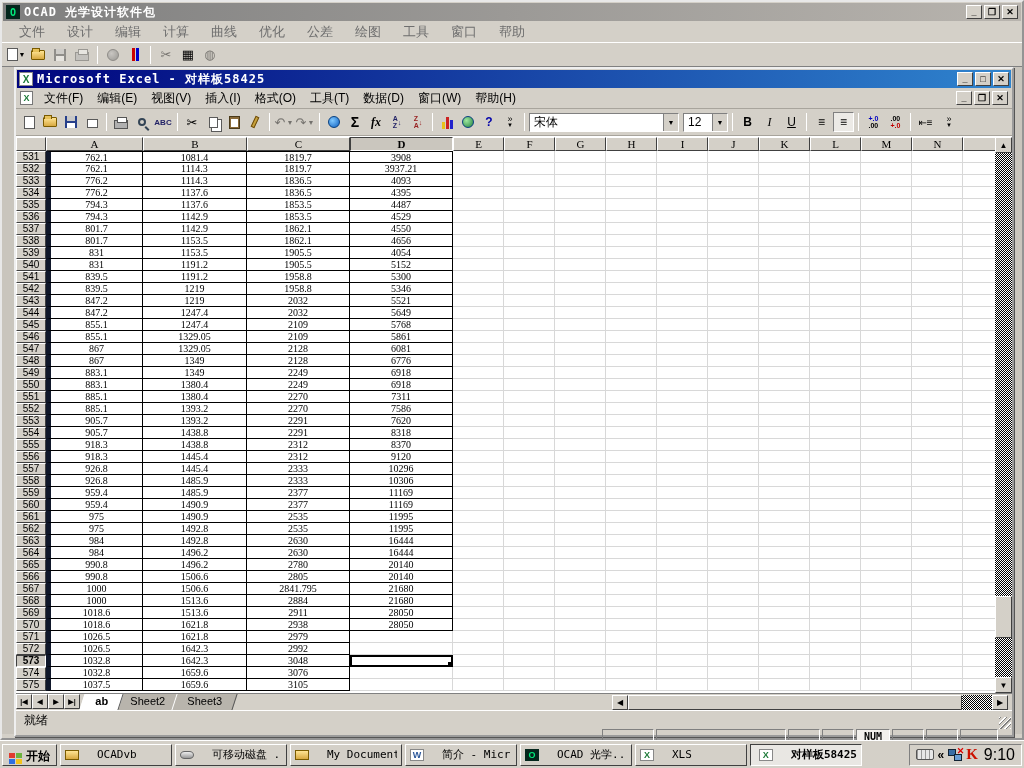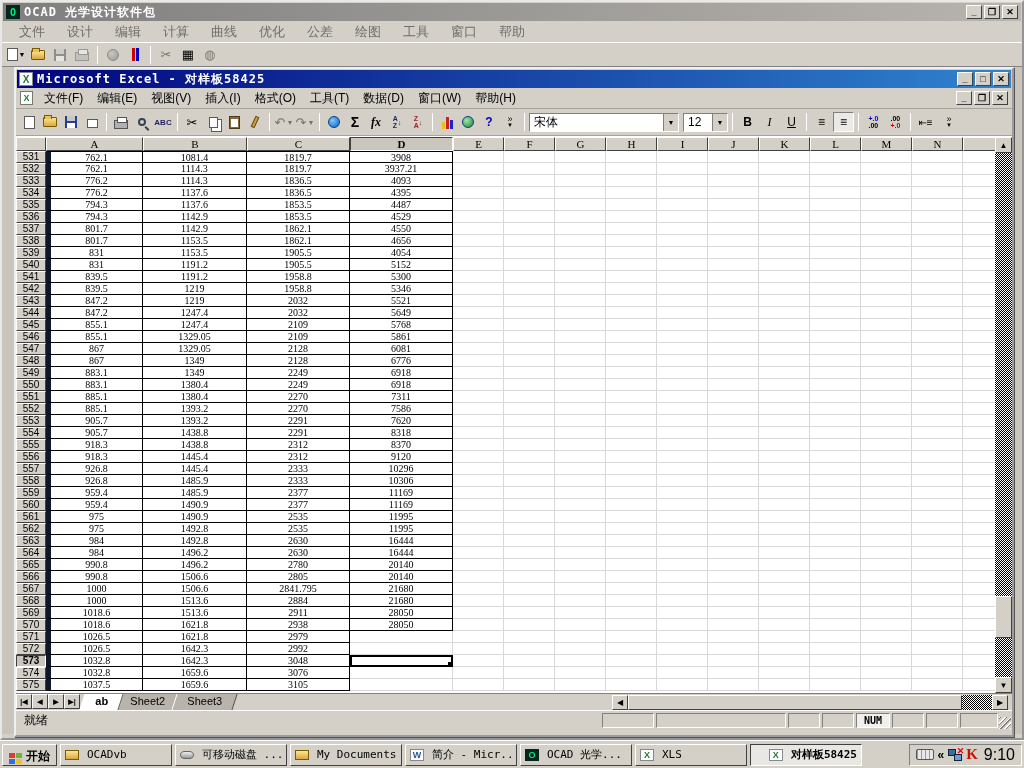--- a/index.html
+++ b/index.html
@@ -105,34 +105,34 @@
                border-left:1px solid #fff; border-right:1px solid #555; transform:skewX(-18deg); margin-right:-4px; }
   .sheet-tab > span { display:inline-block; transform:skewX(18deg); }
   .sheet-tab.active { background:#fff; font-weight:bold; text-decoration:underline; z-index:2; }
   .hscroll { position:absolute; right:4px; top:1px; height:15px; width:396px; }
   .hscroll .sbtn { height:15px; }
   .hthumb { position:absolute; top:0; height:15px; background:#d4d0c8; border:1px solid; border-color:#fff #404040 #404040 #fff; }
 
   
   .xl-statusbar { height:20px; border-top:1px solid #fff; display:flex; align-items:center; position:relative; background:#d4d0c8; }
   .status-ready { padding-left:8px; font-size:12px; }
-  .status-panels { position:absolute; right:14px; top:2px; display:flex; gap:2px;align-items:flex-end; }
+  .status-panels { position:absolute; right:14px; top:18px; display:flex; gap:2px;align-items:flex-end; }
   .spanel { height:15px; border:1px solid; border-color:#808080 #fff #fff #808080; }
   .spanel.numlock { background:#f2f0ec; font-size:10px; font-weight:bold; text-align:center; line-height:14px; font-family:"DejaVu Sans Mono",monospace; }
   .resize-grip { position:absolute; right:1px; bottom:1px; width:12px; height:12px;
                  background:repeating-linear-gradient(135deg,#fff 0 1px,#808080 1px 2px,transparent 2px 4px); }
 
   
   .taskbar { position:absolute; left:0; right:0; bottom:0; height:28px; background:#d4d0c8; border-top:1px solid #fff; display:flex; align-items:center; padding:2px 2px; gap:3px; }
   .start-btn { height:22px; display:flex; align-items:flex-end; gap:3px; padding:0 6px; font-weight:bold; font-size:12px;
                border:1px solid; border-color:#fff #404040 #404040 #fff; background:#d4d0c8; }
   .win-flag { width:14px; height:12px; display:grid; grid-template-columns:6px 6px; grid-template-rows:5px 5px; gap:1px; }
   .win-flag b:nth-child(1){background:#e03a2f}.win-flag b:nth-child(2){background:#6cb33f}
   .win-flag b:nth-child(3){background:#2f6fe0}.win-flag b:nth-child(4){background:#f2c21a}
-  .task-btn { height:22px; width:112px; display:flex; align-items:center; gap:8px; padding:0 4px; font-size:11px;
+  .task-btn { height:22px; width:112px; display:flex; align-items:center; gap:18px; padding:0 4px; font-size:11px;
               border:1px solid; border-color:#fff #404040 #404040 #fff; background:#d4d0c8; overflow:hidden; white-space:nowrap; }
   .task-btn.active { border-color:#404040 #fff #fff #404040; background:#e9e7e3; font-weight:bold;justify-content:flex-end; }
   .task-label { overflow:hidden; text-overflow:clip; font-family:"DejaVu Sans Mono",monospace; font-size:11px; }
   .task-ic { width:14px; height:12px; flex:none; display:flex; align-items:center; justify-content:center; font-size:9px; font-weight:bold; }
   .ic-folder { background:linear-gradient(#ffe493,#d8a941); border:1px solid #7a5b00; height:10px; }
   .ic-disk { background:linear-gradient(#eee,#999); border:1px solid #666; border-radius:40%/60%; height:8px; }
   .ic-word { background:#fff; border:1px solid #888; color:#2b579a; }
   .ic-word::before { content:"W"; }
   .ic-excel { background:#fff; border:1px solid #888; color:#1c7a38; }
   .ic-excel::before { content:"X"; }

